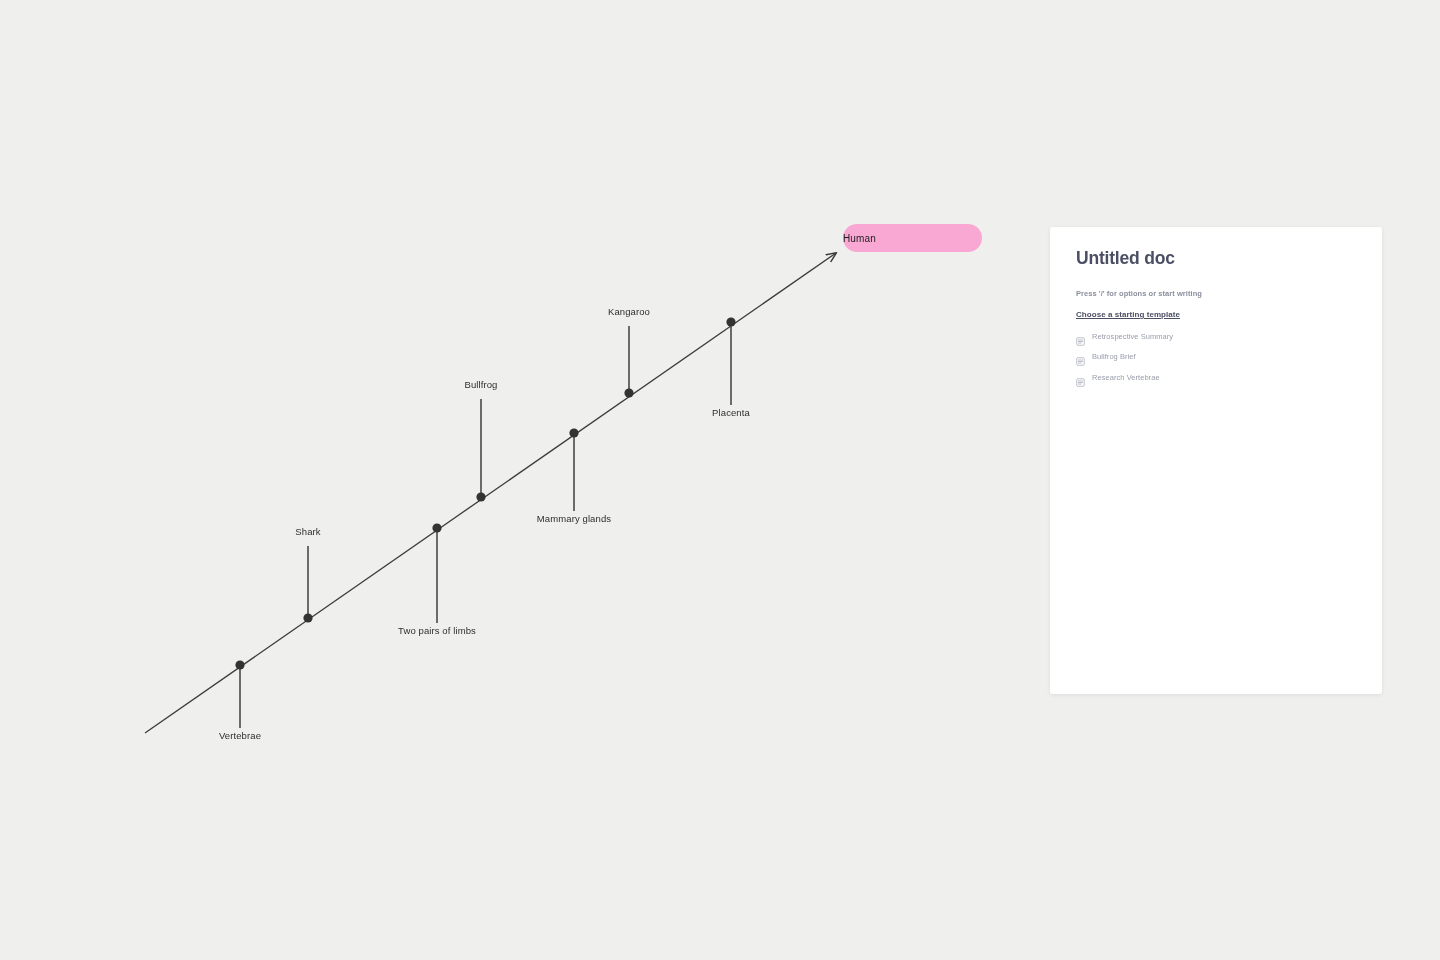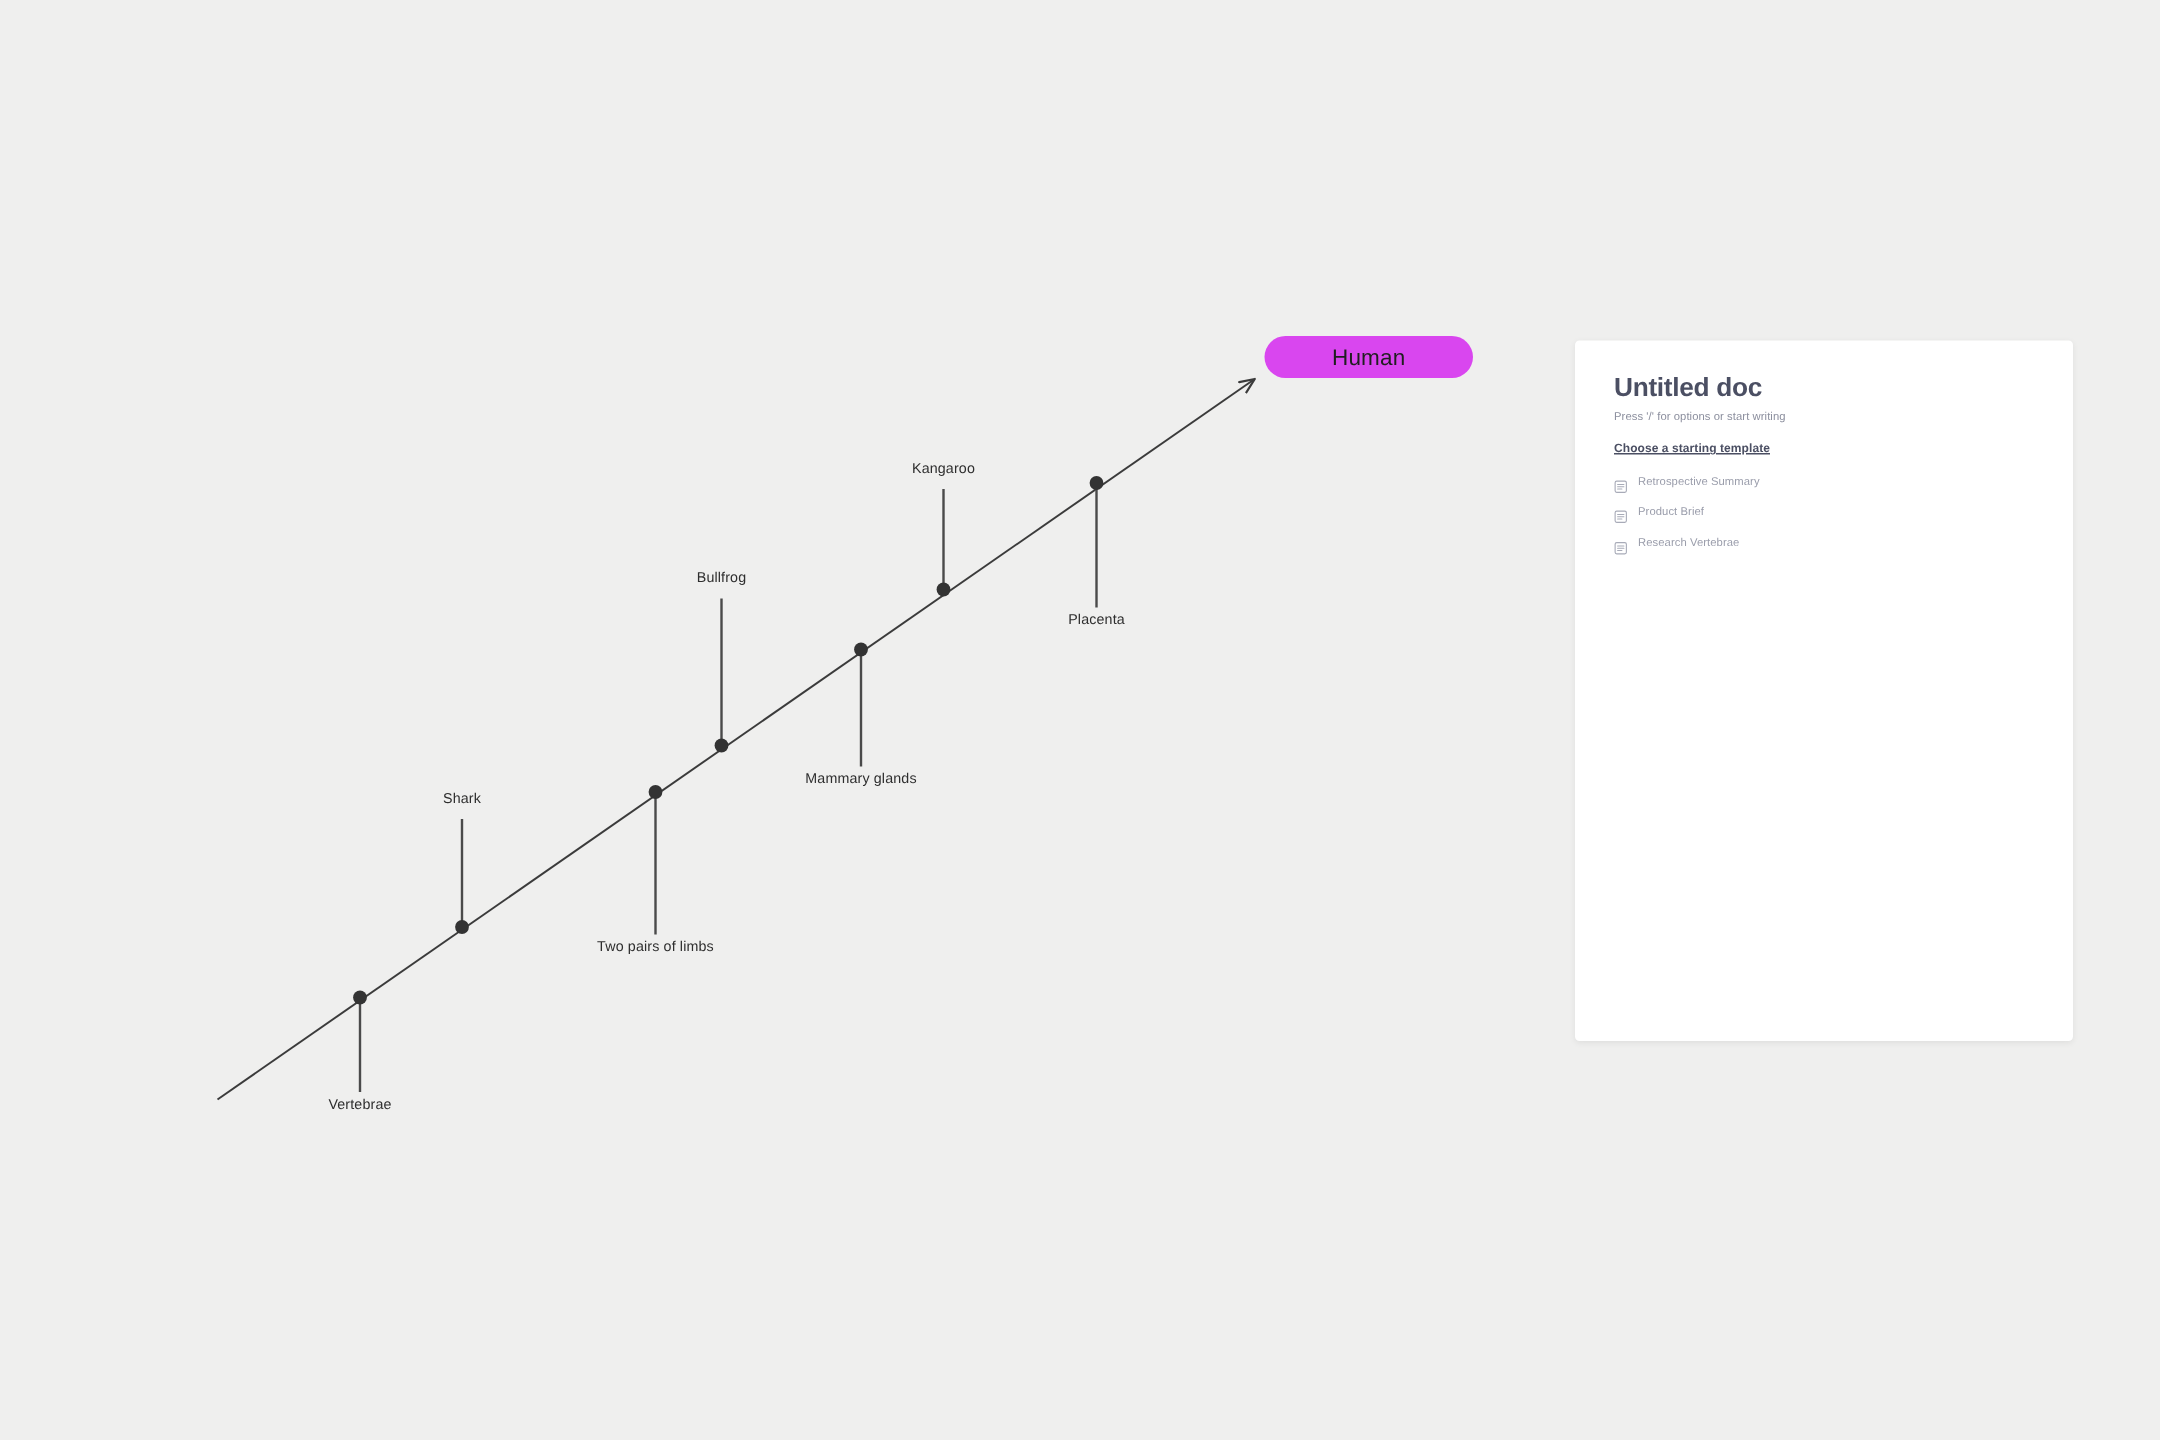--- a/index.html
+++ b/index.html
@@ -48,27 +48,26 @@
     letter-spacing: 0.1px;
   }
 
   
   .human-pill {
     position: absolute;
     left: 843px;
     top: 224px;
     width: 139px;
     height: 28px;
-    background: #d946ef;
+    background: #f9a8d4;
     border-radius: 14px;
     display: flex;
     align-items: center;
-    justify-content: center;
     color: #1f1f1f;
-    font-size: 15px;
+    font-size: 10px;
     letter-spacing: 0.15px;
     user-select: none;
   }
 
   
   .doc-panel {
     position: absolute;
     left: 1050px;
     top: 227px;
     width: 332px;
@@ -79,24 +78,25 @@
     padding: 21px 26px 0 26px;
   }
   .doc-title {
     font-size: 17.5px;
     font-weight: 700;
     color: #4b4f63;
     letter-spacing: -0.2px;
     line-height: 1.2;
   }
   .doc-subtitle {
-    margin-top: 4px;
+    margin-top: 20px;
     font-size: 7.5px;
     color: #8c8f9e;
     letter-spacing: 0.05px;
+    font-weight: bold;
   }
   .doc-section-title {
     margin-top: 12px;
     font-size: 8px;
     font-weight: 700;
     color: #4b4f63;
     letter-spacing: 0.05px;
     text-decoration: underline;
   }
   .template-list {
@@ -193,21 +193,21 @@
           </svg></span>
         <span class="template-label">Retrospective Summary</span>
       </li>
       <li class="template-item">
         <span class="template-icon"><svg viewBox="0 0 12 12" width="9" height="9" xmlns="http://www.w3.org/2000/svg">
             <rect x="1" y="1" width="10" height="10" rx="1.4" fill="none" stroke="#a8abb8" stroke-width="1"></rect>
             <line x1="3.2" y1="4" x2="8.8" y2="4" stroke="#a8abb8" stroke-width="1" stroke-linecap="round"></line>
             <line x1="3.2" y1="6" x2="8.8" y2="6" stroke="#a8abb8" stroke-width="1" stroke-linecap="round"></line>
             <line x1="3.2" y1="8" x2="7" y2="8" stroke="#a8abb8" stroke-width="1" stroke-linecap="round"></line>
           </svg></span>
-        <span class="template-label">Product Brief</span>
+        <span class="template-label">Bullfrog Brief</span>
       </li>
       <li class="template-item">
         <span class="template-icon"><svg viewBox="0 0 12 12" width="9" height="9" xmlns="http://www.w3.org/2000/svg">
             <rect x="1" y="1" width="10" height="10" rx="1.4" fill="none" stroke="#a8abb8" stroke-width="1"></rect>
             <line x1="3.2" y1="4" x2="8.8" y2="4" stroke="#a8abb8" stroke-width="1" stroke-linecap="round"></line>
             <line x1="3.2" y1="6" x2="8.8" y2="6" stroke="#a8abb8" stroke-width="1" stroke-linecap="round"></line>
             <line x1="3.2" y1="8" x2="7" y2="8" stroke="#a8abb8" stroke-width="1" stroke-linecap="round"></line>
           </svg></span>
         <span class="template-label">Research Vertebrae</span>
       </li>

